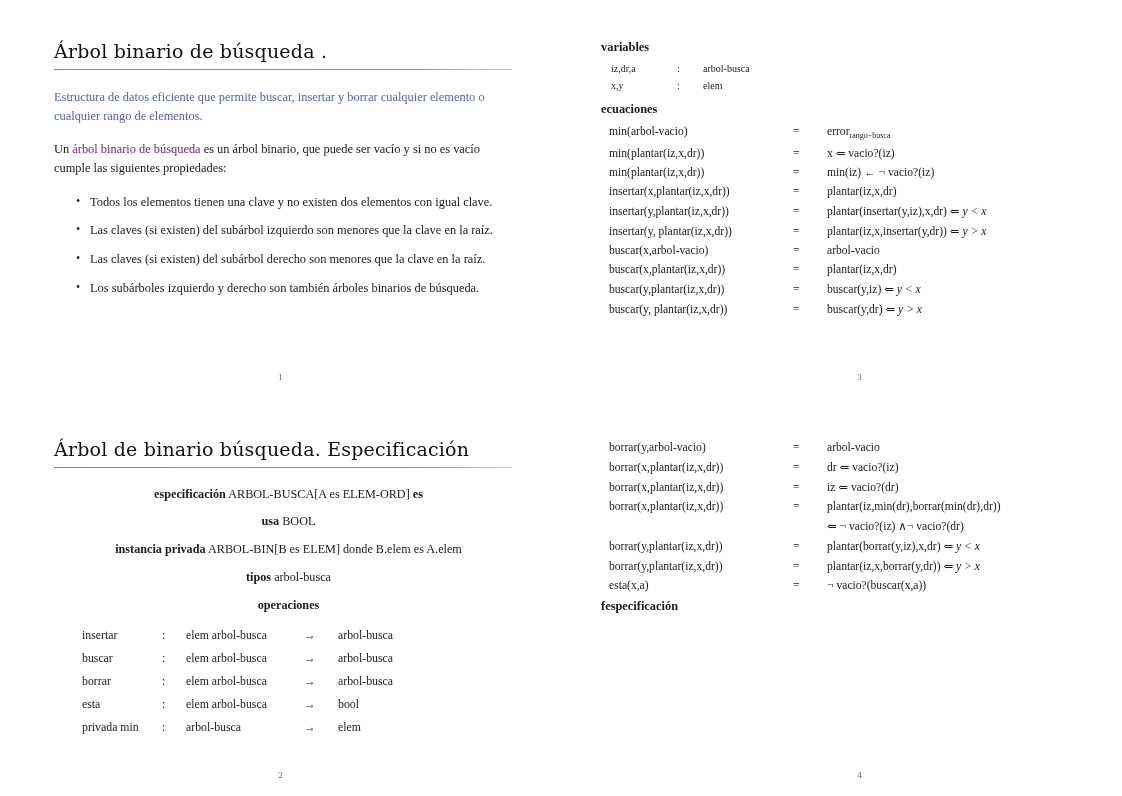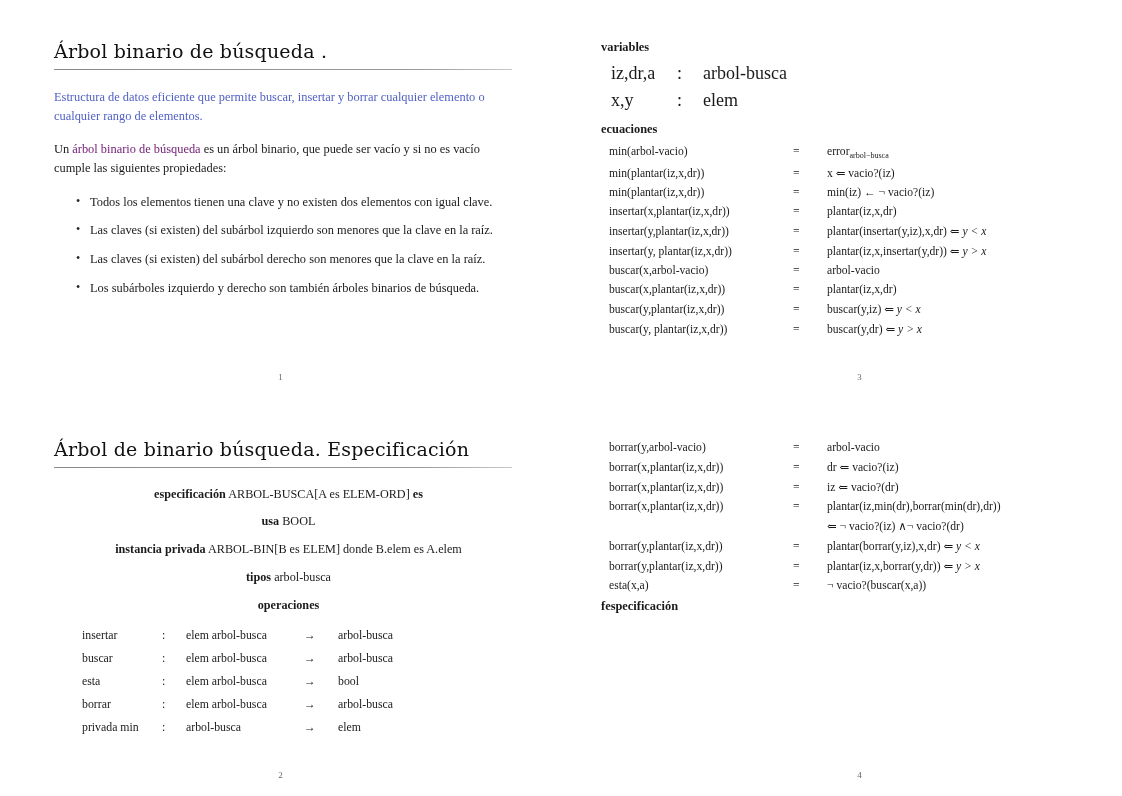--- a/index.html
+++ b/index.html
@@ -110,21 +110,21 @@
     white-space: nowrap;
   }
   table.eqs td.lhs  { width: 178px; padding-right: 6px; }
   table.eqs td.eq   { width: 34px; text-align: left; }
   table.eqs td.rhs  { }
   table.eqs td.cont { padding-left: 0; }
 
   table.vars {
     border-collapse: collapse;
     margin-left: 10px;
-    font-size: 18px;
+    font-size: 10px;
   }
   table.vars td { padding: 3px 0; vertical-align: baseline; white-space: nowrap; }
   table.vars td.vname { width: 66px; }
   table.vars td.vcol  { width: 26px; }
 
   
   .spec-line {
     font-size: 12.2px;
     line-height: 1.45;
     margin-bottom: 10px;
@@ -192,21 +192,21 @@
       </tr>
     </tbody>
       </table>
 
     <span class="kw tight">ecuaciones</span>
     <table class="eqs">
       <tbody>
           <tr>
         <td class="lhs">min(arbol-vacio)</td>
         <td class="eq">=</td>
-        <td class="rhs"><span>error</span><sub class="sfx">arbol−busca</sub></td>
+        <td class="rhs"><span>error</span><sub class="sfx">rango−busca</sub></td>
       </tr>
       <tr>
         <td class="lhs">min(plantar(iz,x,dr))</td>
         <td class="eq">=</td>
         <td class="rhs">x ⇐ vacio?(iz)</td>
       </tr>
       <tr>
         <td class="lhs">min(plantar(iz,x,dr))</td>
         <td class="eq">=</td>
         <td class="rhs">min(iz) ← ¬ vacio?(iz)</td>
@@ -284,32 +284,32 @@
         <td>arbol-busca</td>
       </tr>
       <tr>
         <td class="opname">buscar</td>
         <td class="opcol">:</td>
         <td class="opdom">elem arbol-busca</td>
         <td class="oparr">→</td>
         <td>arbol-busca</td>
       </tr>
       <tr>
+        <td class="opname">borrar</td>
+        <td class="opcol">:</td>
+        <td class="opdom">elem arbol-busca</td>
+        <td class="oparr">→</td>
+        <td>arbol-busca</td>
+      </tr>
+      <tr>
         <td class="opname">esta</td>
         <td class="opcol">:</td>
         <td class="opdom">elem arbol-busca</td>
         <td class="oparr">→</td>
         <td>bool</td>
-      </tr>
-      <tr>
-        <td class="opname">borrar</td>
-        <td class="opcol">:</td>
-        <td class="opdom">elem arbol-busca</td>
-        <td class="oparr">→</td>
-        <td>arbol-busca</td>
       </tr>
       <tr>
         <td class="opname">privada min</td>
         <td class="opcol">:</td>
         <td class="opdom">arbol-busca</td>
         <td class="oparr">→</td>
         <td>elem</td>
       </tr>
     </tbody>
       </table>

